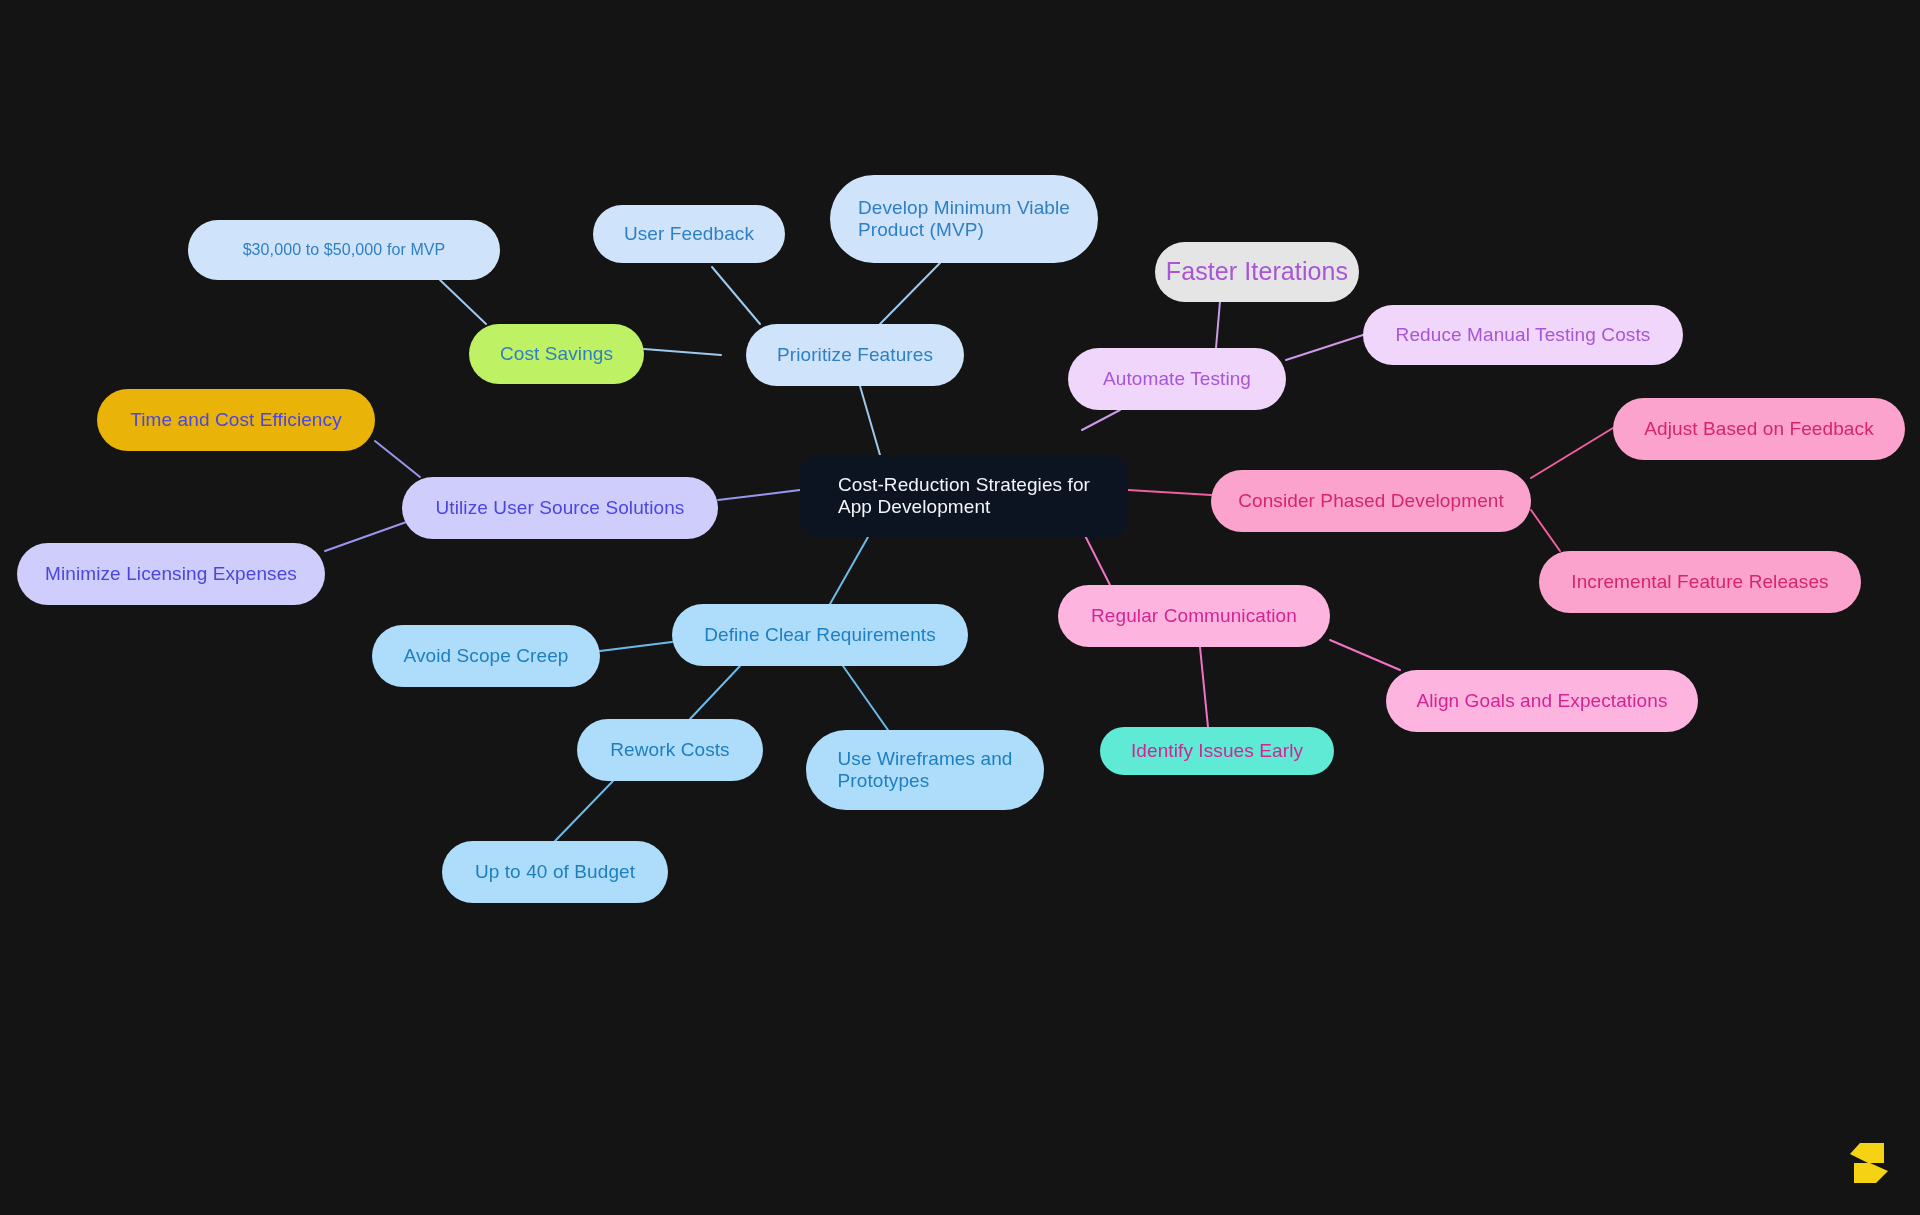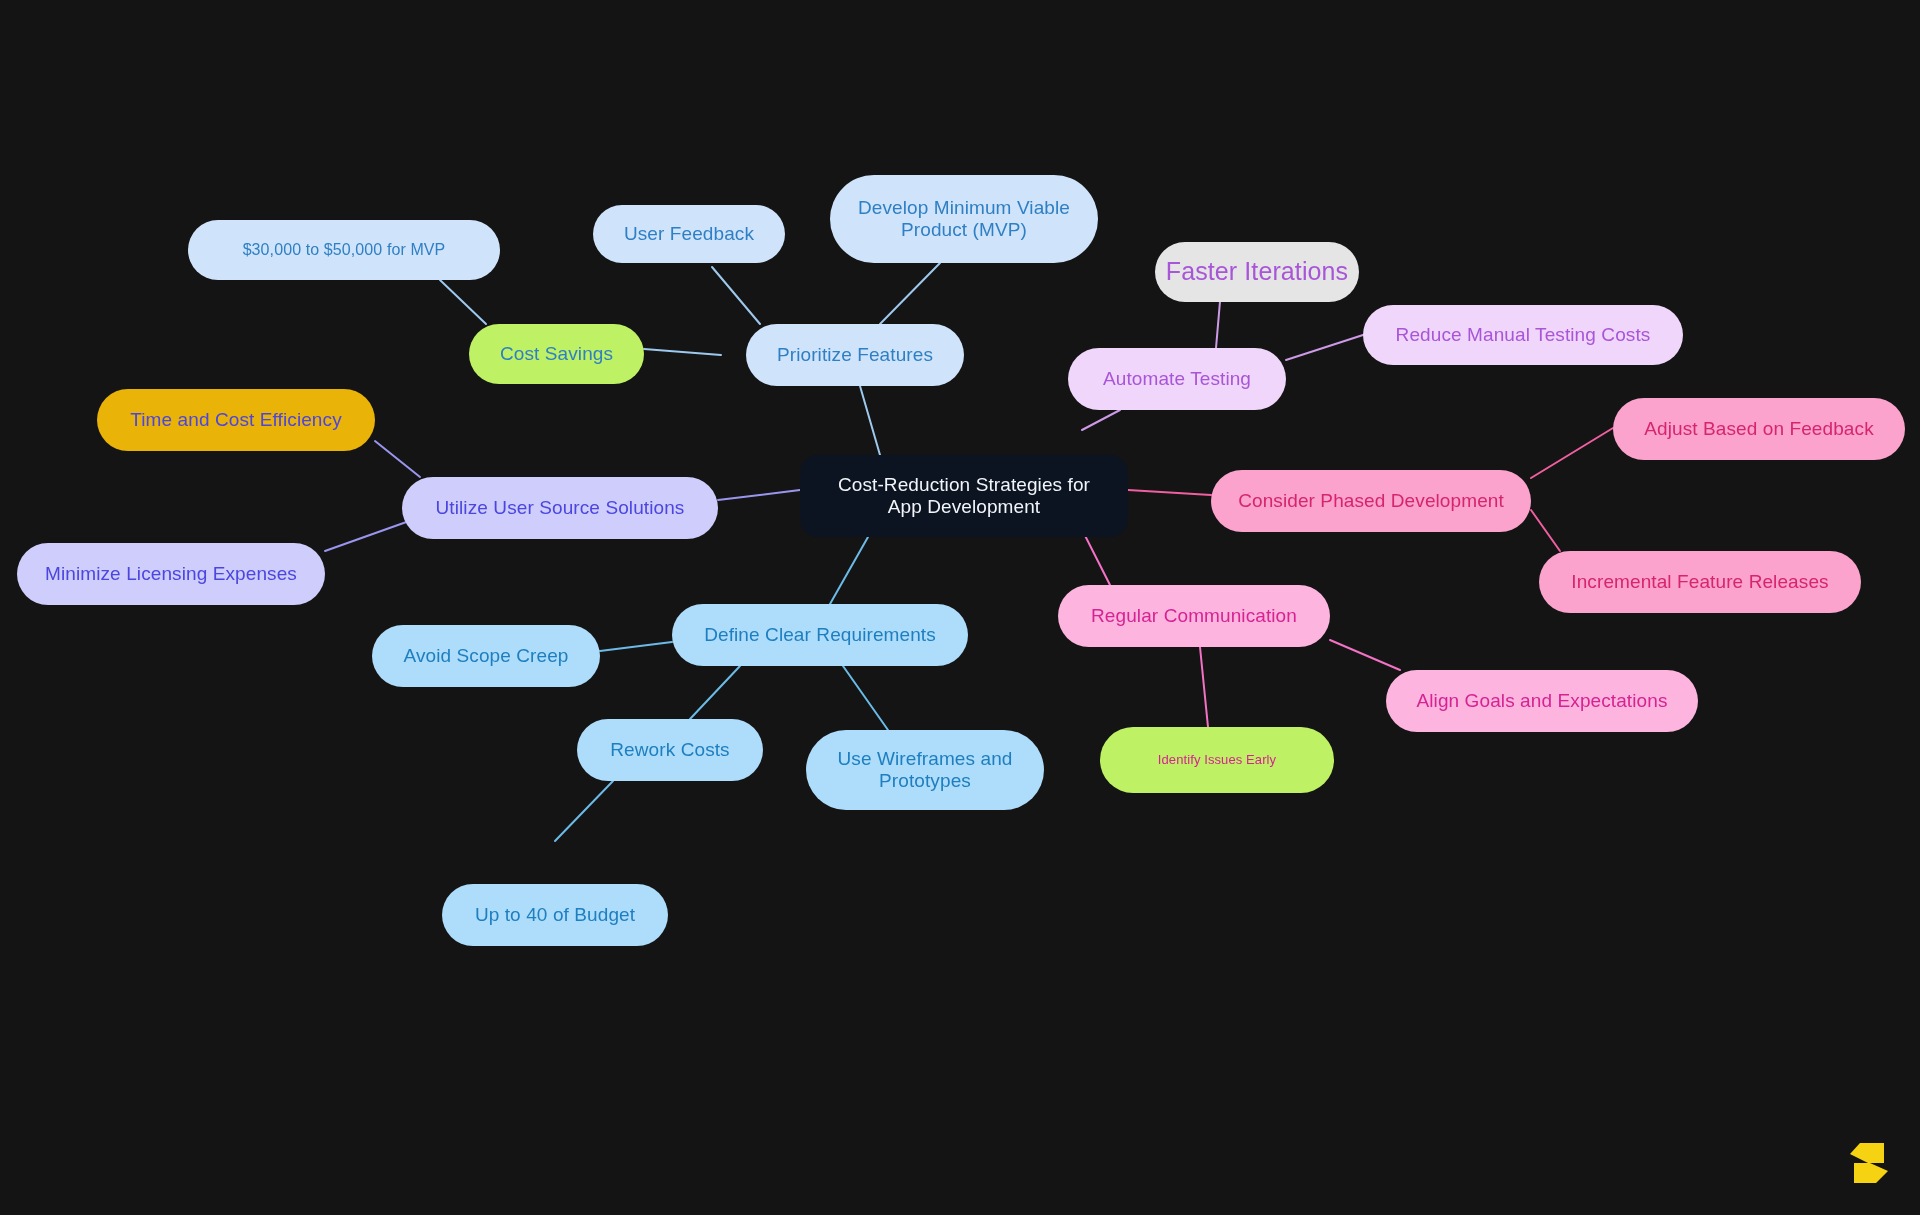--- a/index.html
+++ b/index.html
@@ -22,21 +22,20 @@
     width: 1920px;
     height: 1215px;
     pointer-events: none;
   }
   .node {
     position: absolute;
     box-sizing: border-box;
     display: flex;
     align-items: center;
     justify-content: center;
-    text-align: center;
     border-radius: 999px;
     line-height: 1.18;
     letter-spacing: 0.1px;
     white-space: pre-line;
     padding: 6px 10px;
   }
   .node.root {
     border-radius: 18px;
   }
   .logo {
@@ -86,26 +85,26 @@
       <div class="node" style="left: 593px; top: 205px; width: 192px; height: 58px; background: rgb(207, 228, 251); color: rgb(47, 127, 196); font-size: 19px;"><span>User Feedback</span></div>
       <div class="node" style="left: 830px; top: 175px; width: 268px; height: 88px; background: rgb(207, 228, 251); color: rgb(47, 127, 196); font-size: 19px;"><span>Develop Minimum Viable
 Product (MVP)</span></div>
       <div class="node" style="left: 1068px; top: 348px; width: 218px; height: 62px; background: rgb(240, 214, 250); color: rgb(168, 85, 216); font-size: 19px;"><span>Automate Testing</span></div>
       <div class="node" style="left: 1155px; top: 218px; width: 204px; height: 60px; background: #e5e5e5; color: rgb(168, 85, 216); font-size: 25px; margin-top: 24px;"><span>Faster Iterations</span></div>
       <div class="node" style="left: 1363px; top: 305px; width: 320px; height: 60px; background: rgb(240, 214, 250); color: rgb(168, 85, 216); font-size: 19px;"><span>Reduce Manual Testing Costs</span></div>
       <div class="node" style="left: 1211px; top: 470px; width: 320px; height: 62px; background: rgb(251, 163, 204); color: rgb(214, 36, 111); font-size: 19px;"><span>Consider Phased Development</span></div>
       <div class="node" style="left: 1613px; top: 398px; width: 292px; height: 62px; background: rgb(251, 163, 204); color: rgb(214, 36, 111); font-size: 19px;"><span>Adjust Based on Feedback</span></div>
       <div class="node" style="left: 1539px; top: 551px; width: 322px; height: 62px; background: rgb(251, 163, 204); color: rgb(214, 36, 111); font-size: 19px;"><span>Incremental Feature Releases</span></div>
       <div class="node" style="left: 1058px; top: 585px; width: 272px; height: 62px; background: rgb(253, 181, 224); color: rgb(214, 35, 146); font-size: 19px;"><span>Regular Communication</span></div>
-      <div class="node" style="left: 1100px; top: 727px; width: 234px; height: 66px; background: #bef264; color: rgb(214, 35, 146); font-size: 13px;"><span>Identify Issues Early</span></div>
+      <div class="node" style="left: 1100px; top: 727px; width: 234px; height: 48px; background: #5eead4; color: rgb(214, 35, 146); font-size: 19px;"><span>Identify Issues Early</span></div>
       <div class="node" style="left: 1386px; top: 670px; width: 312px; height: 62px; background: rgb(253, 181, 224); color: rgb(214, 35, 146); font-size: 19px;"><span>Align Goals and Expectations</span></div>
       <div class="node" style="left: 672px; top: 604px; width: 296px; height: 62px; background: rgb(174, 220, 251); color: rgb(30, 127, 192); font-size: 19px;"><span>Define Clear Requirements</span></div>
       <div class="node" style="left: 372px; top: 625px; width: 228px; height: 62px; background: rgb(174, 220, 251); color: rgb(30, 127, 192); font-size: 19px;"><span>Avoid Scope Creep</span></div>
       <div class="node" style="left: 577px; top: 719px; width: 186px; height: 62px; background: rgb(174, 220, 251); color: rgb(30, 127, 192); font-size: 19px;"><span>Rework Costs</span></div>
-      <div class="node" style="left: 442px; top: 841px; width: 226px; height: 62px; background: rgb(174, 220, 251); color: rgb(30, 127, 192); font-size: 19px; margin-top: 43px;"><span>Up to 40 of Budget</span></div>
+      <div class="node" style="left: 442px; top: 841px; width: 226px; height: 62px; background: rgb(174, 220, 251); color: rgb(30, 127, 192); font-size: 19px;"><span>Up to 40 of Budget</span></div>
       <div class="node" style="left: 806px; top: 730px; width: 238px; height: 80px; background: rgb(174, 220, 251); color: rgb(30, 127, 192); font-size: 19px;"><span>Use Wireframes and
 Prototypes</span></div>
       <div class="node" style="left: 402px; top: 477px; width: 316px; height: 62px; background: rgb(207, 205, 251); color: rgb(75, 70, 224); font-size: 19px;"><span>Utilize User Source Solutions</span></div>
       <div class="node" style="left: 97px; top: 389px; width: 278px; height: 62px; background: #eab308; color: rgb(75, 70, 224); font-size: 19px;"><span>Time and Cost Efficiency</span></div>
       <div class="node" style="left: 17px; top: 543px; width: 308px; height: 62px; background: rgb(207, 205, 251); color: rgb(75, 70, 224); font-size: 19px;"><span>Minimize Licensing Expenses</span></div>
     </div>
 
   <svg class="logo" viewBox="0 0 46 52" xmlns="http://www.w3.org/2000/svg">
     <path id="logo-path" d="M38 6 L14 6 L4 17 L22 26 L8 26 L8 46 L30 46 L42 34 L24 26 L38 26 Z" fill="#f5d312"></path>
   </svg>

